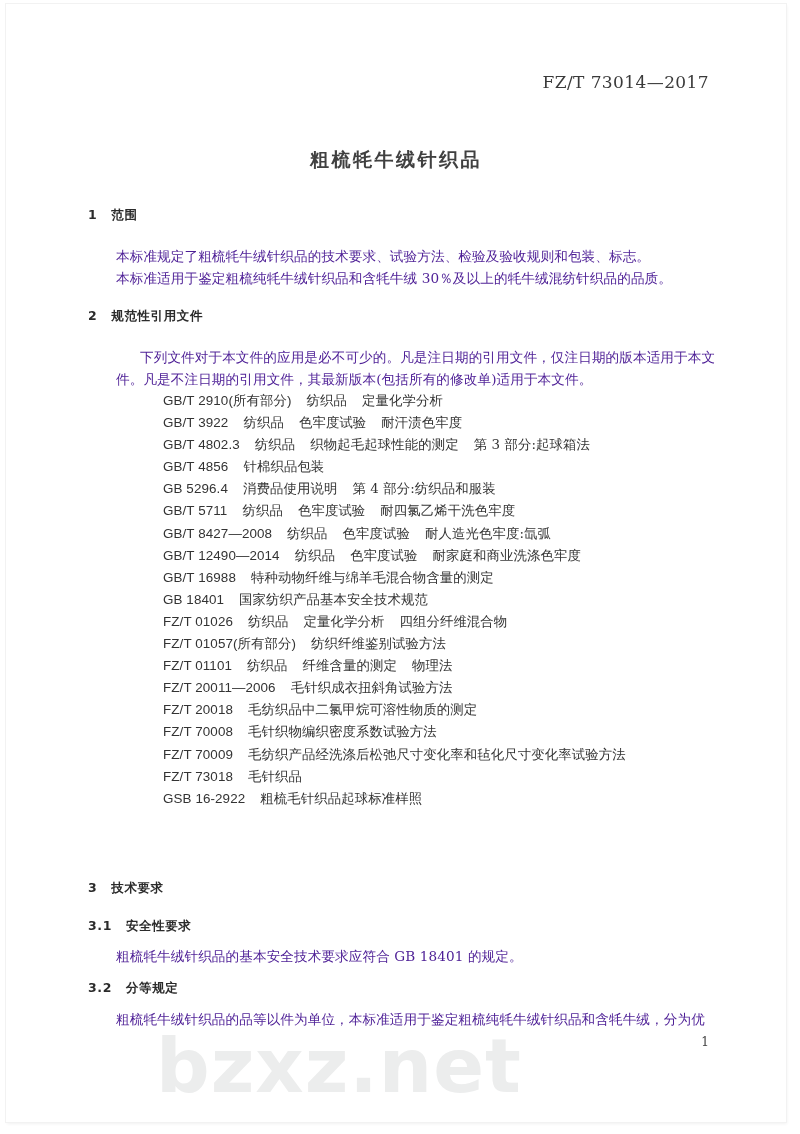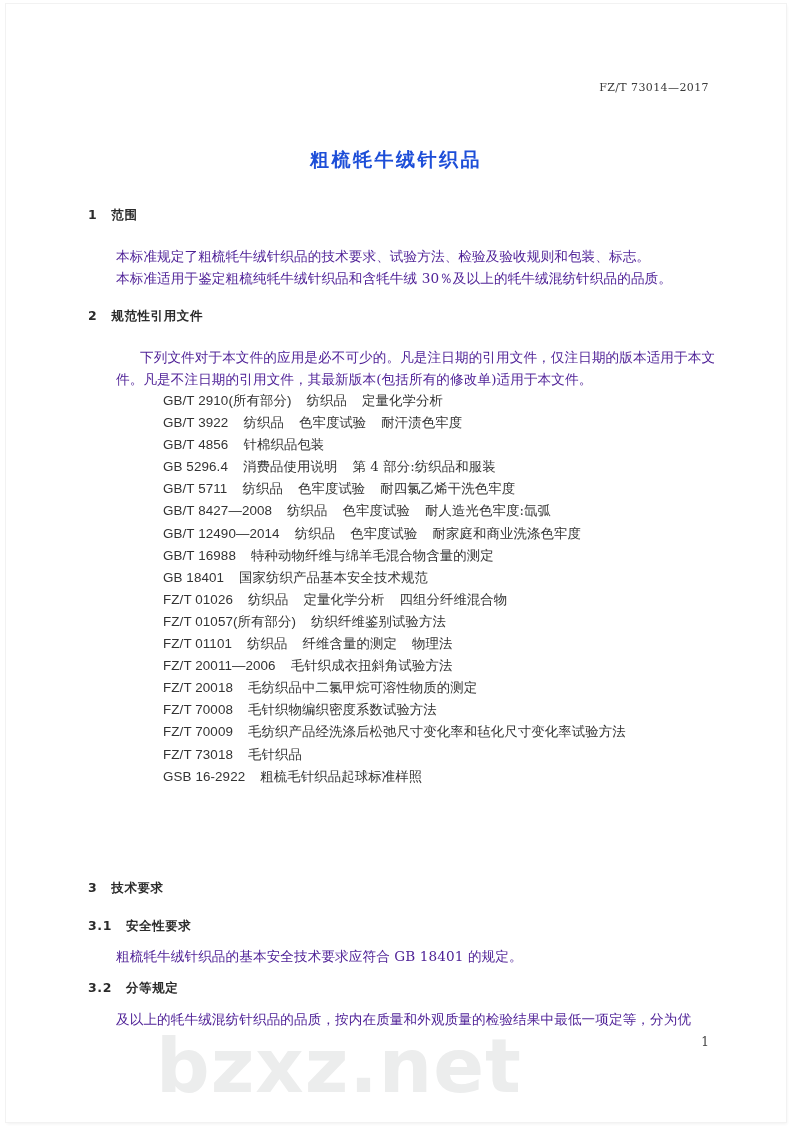--- a/index.html
+++ b/index.html
@@ -51,39 +51,39 @@
   
   .layer {
     position: absolute;
     inset: 0;
     z-index: 1;
   }
 
   .doc-number {
     position: absolute;
     right: 77px;
-    top: 77px;
-    font-size: 11px;
+    top: 68px;
+    font-size: 17px;
     color: #3a3a3a;
     letter-spacing: 0.4px;
     white-space: nowrap;
     text-align: right;
   }
 
   .doc-title {
     position: absolute;
     left: 0;
     right: 0;
     top: 130px;
     text-align: center;
     font-family: "DejaVu Sans", "Liberation Sans", sans-serif;
     font-weight: bold;
     font-size: 19px;
     letter-spacing: 2.5px;
-    color: #1d4ed8;
+    color: #404040;
   }
 
   .clause-heading {
     position: absolute;
     left: 82px;
     font-family: "DejaVu Sans", "Liberation Sans", sans-serif;
     font-weight: bold;
     font-size: 12.5px;
     color: #2b2b2b;
     letter-spacing: 0.6px;
@@ -152,20 +152,21 @@
 
       <div class="clause-heading" style="top:304px;">
         <span class="num">2</span><span>规范性引用文件</span>
       </div>
       <div class="body-text" style="top:343px; left:134px;">下列文件对于本文件的应用是必不可少的。凡是注日期的引用文件，仅注日期的版本适用于本文</div>
       <div class="body-text" style="top:365px;">件。凡是不注日期的引用文件，其最新版本(包括所有的修改单)适用于本文件。</div>
 
       <div class="ref-list" id="ref-list">
           <div class="ref-item"><span class="ref-code">GB/T 2910(所有部分)</span><span class="sep-wide"></span><span>纺织品</span><span class="sep-wide"></span><span>定量化学分析</span></div>
           <div class="ref-item"><span class="ref-code">GB/T 3922</span><span class="sep-wide"></span><span>纺织品</span><span class="sep-wide"></span><span>色牢度试验</span><span class="sep-wide"></span><span>耐汗渍色牢度</span></div>
+          <div class="ref-item"><span class="ref-code">GB/T 4802.3</span><span class="sep-wide"></span><span>纺织品</span><span class="sep-wide"></span><span>织物起毛起球性能的测定</span><span class="sep-wide"></span><span>第 3 部分:起球箱法</span></div>
           <div class="ref-item"><span class="ref-code">GB/T 4856</span><span class="sep-wide"></span><span>针棉织品包装</span></div>
           <div class="ref-item"><span class="ref-code">GB 5296.4</span><span class="sep-wide"></span><span>消费品使用说明</span><span class="sep-wide"></span><span>第 4 部分:纺织品和服装</span></div>
           <div class="ref-item"><span class="ref-code">GB/T 5711</span><span class="sep-wide"></span><span>纺织品</span><span class="sep-wide"></span><span>色牢度试验</span><span class="sep-wide"></span><span>耐四氯乙烯干洗色牢度</span></div>
           <div class="ref-item"><span class="ref-code">GB/T 8427—2008</span><span class="sep-wide"></span><span>纺织品</span><span class="sep-wide"></span><span>色牢度试验</span><span class="sep-wide"></span><span>耐人造光色牢度:氙弧</span></div>
           <div class="ref-item"><span class="ref-code">GB/T 12490—2014</span><span class="sep-wide"></span><span>纺织品</span><span class="sep-wide"></span><span>色牢度试验</span><span class="sep-wide"></span><span>耐家庭和商业洗涤色牢度</span></div>
           <div class="ref-item"><span class="ref-code">GB/T 16988</span><span class="sep-wide"></span><span>特种动物纤维与绵羊毛混合物含量的测定</span></div>
           <div class="ref-item"><span class="ref-code">GB 18401</span><span class="sep-wide"></span><span>国家纺织产品基本安全技术规范</span></div>
           <div class="ref-item"><span class="ref-code">FZ/T 01026</span><span class="sep-wide"></span><span>纺织品</span><span class="sep-wide"></span><span>定量化学分析</span><span class="sep-wide"></span><span>四组分纤维混合物</span></div>
           <div class="ref-item"><span class="ref-code">FZ/T 01057(所有部分)</span><span class="sep-wide"></span><span>纺织纤维鉴别试验方法</span></div>
           <div class="ref-item"><span class="ref-code">FZ/T 01101</span><span class="sep-wide"></span><span>纺织品</span><span class="sep-wide"></span><span>纤维含量的测定</span><span class="sep-wide"></span><span>物理法</span></div>
@@ -182,19 +183,19 @@
       </div>
 
       <div class="clause-heading" style="top:914px;">
         <span class="num">3.1</span><span>安全性要求</span>
       </div>
       <div class="body-text" style="top:942px;">粗梳牦牛绒针织品的基本安全技术要求应符合 GB 18401 的规定。</div>
 
       <div class="clause-heading" style="top:976px;">
         <span class="num">3.2</span><span>分等规定</span>
       </div>
-      <div class="body-text" style="top:1005px;">及以上的牦牛绒混纺针织品的品质，按内在质量和外观质量的检验结果中最低一项定等，分为优</div>
+      <div class="body-text" style="top:1005px;">粗梳牦牛绒针织品的品等以件为单位，本标准适用于鉴定粗梳纯牦牛绒针织品和含牦牛绒，分为优</div>
 
       <div class="page-number">1</div>
 
     </div>
   </div>
 </div>
 
 </body></html>

